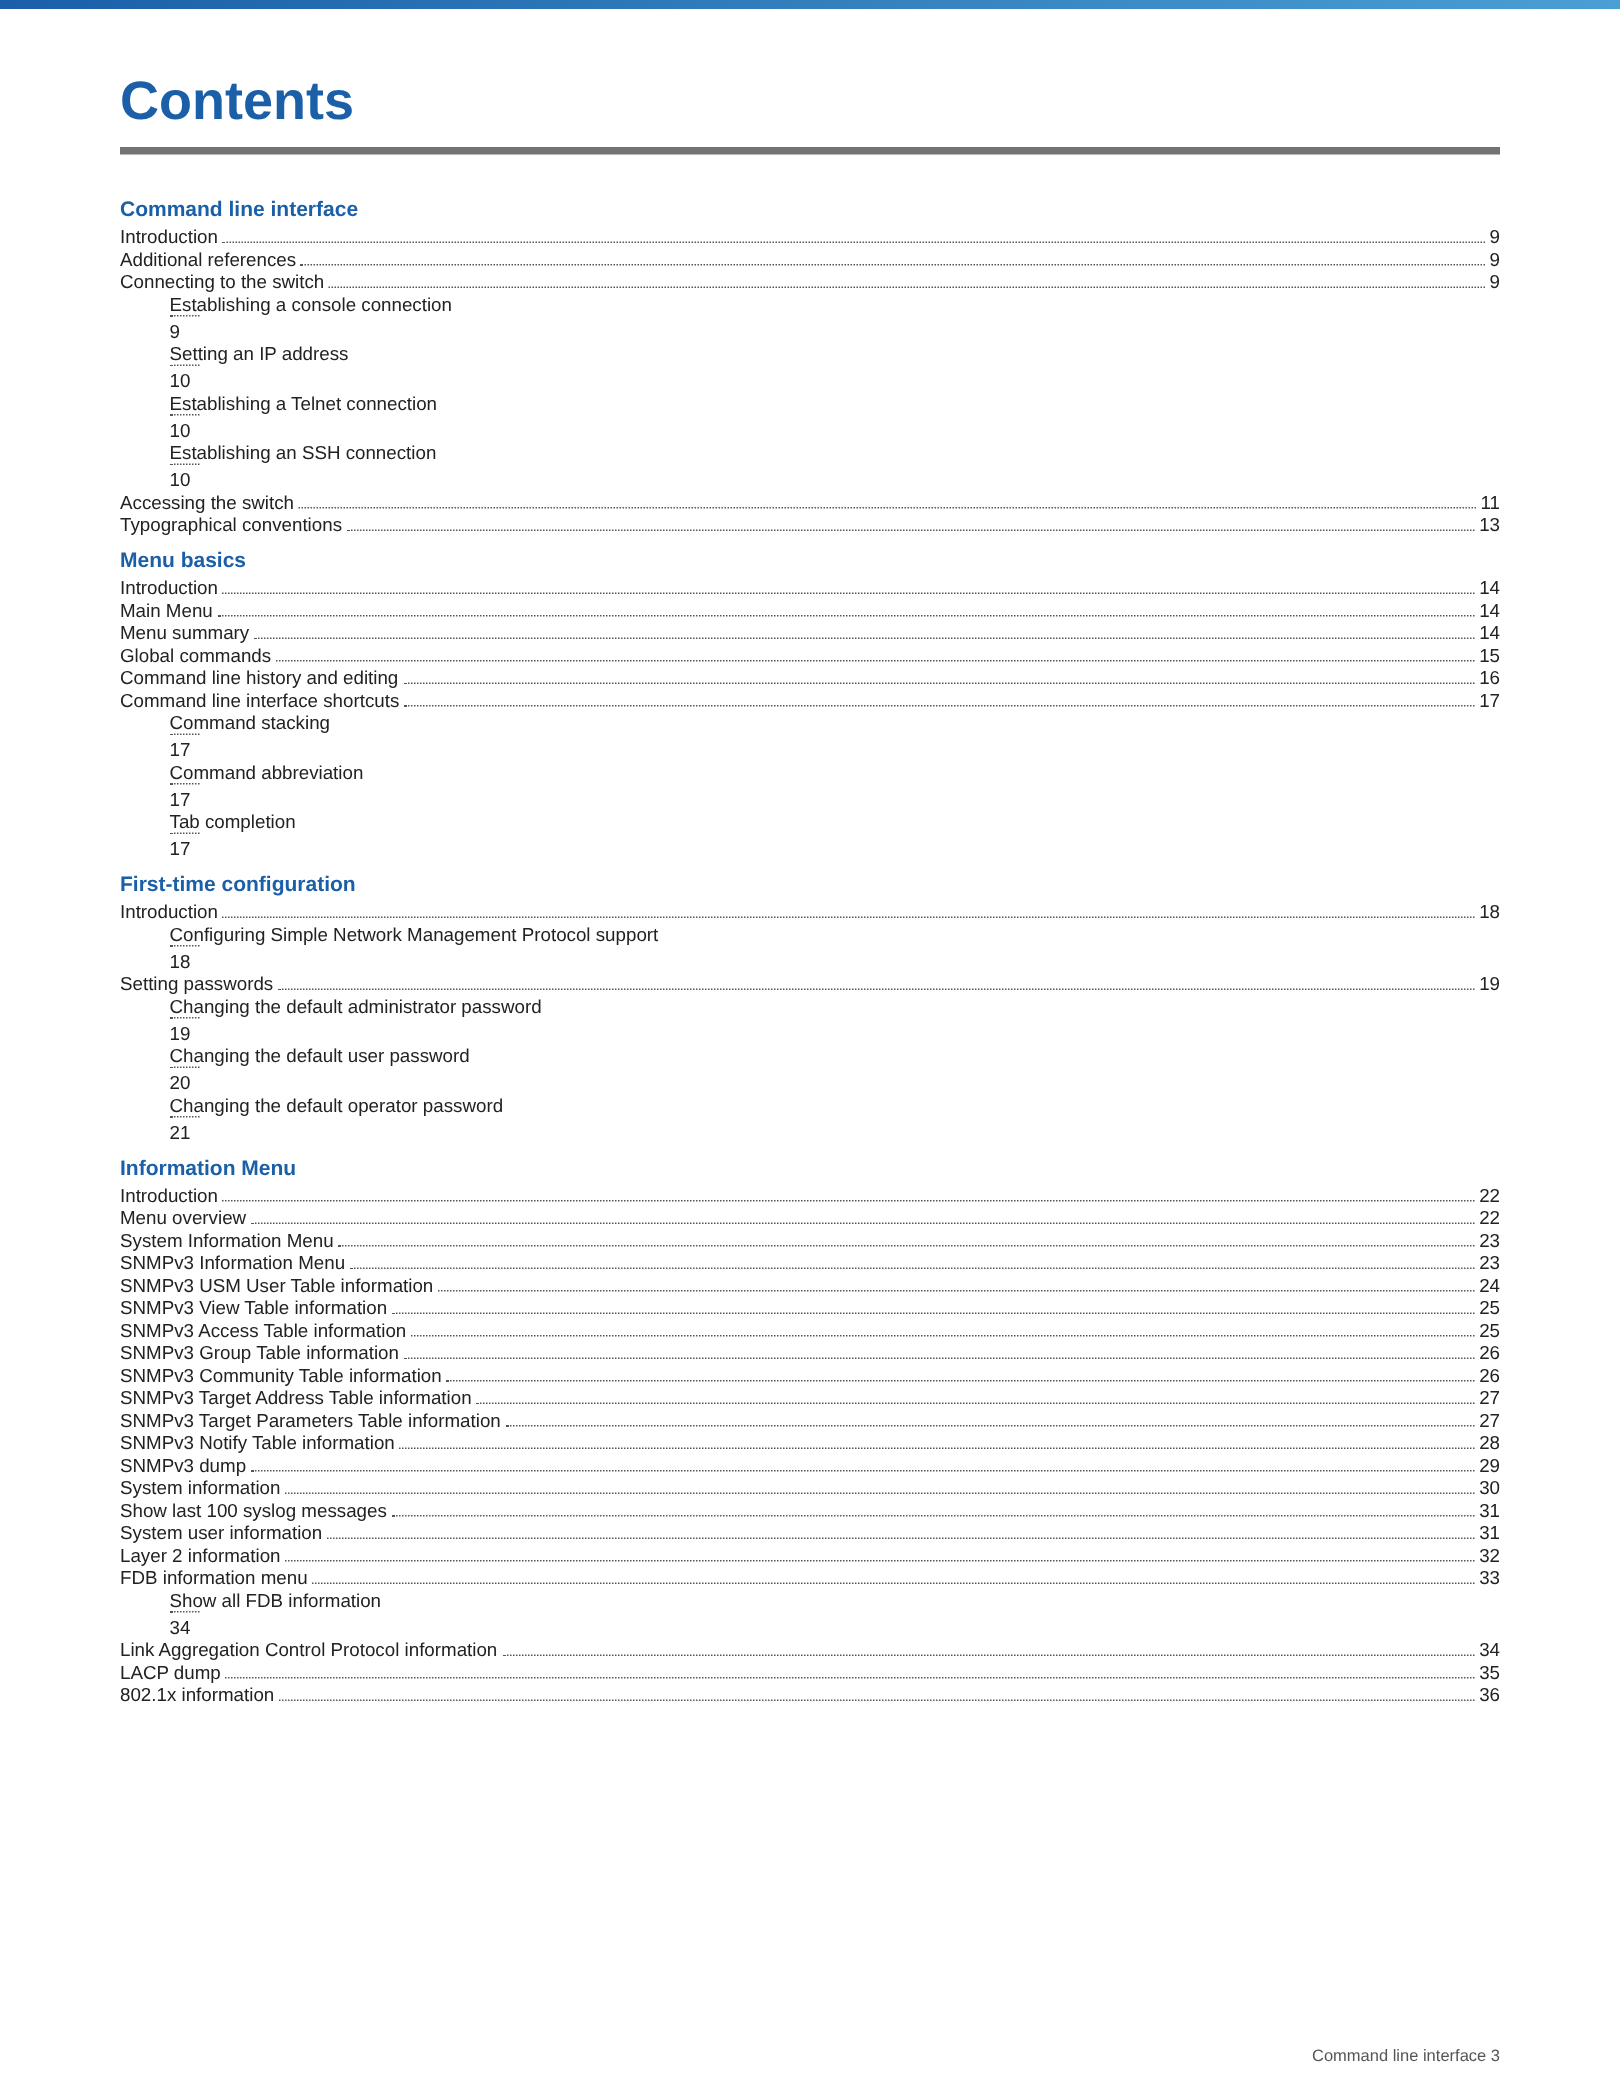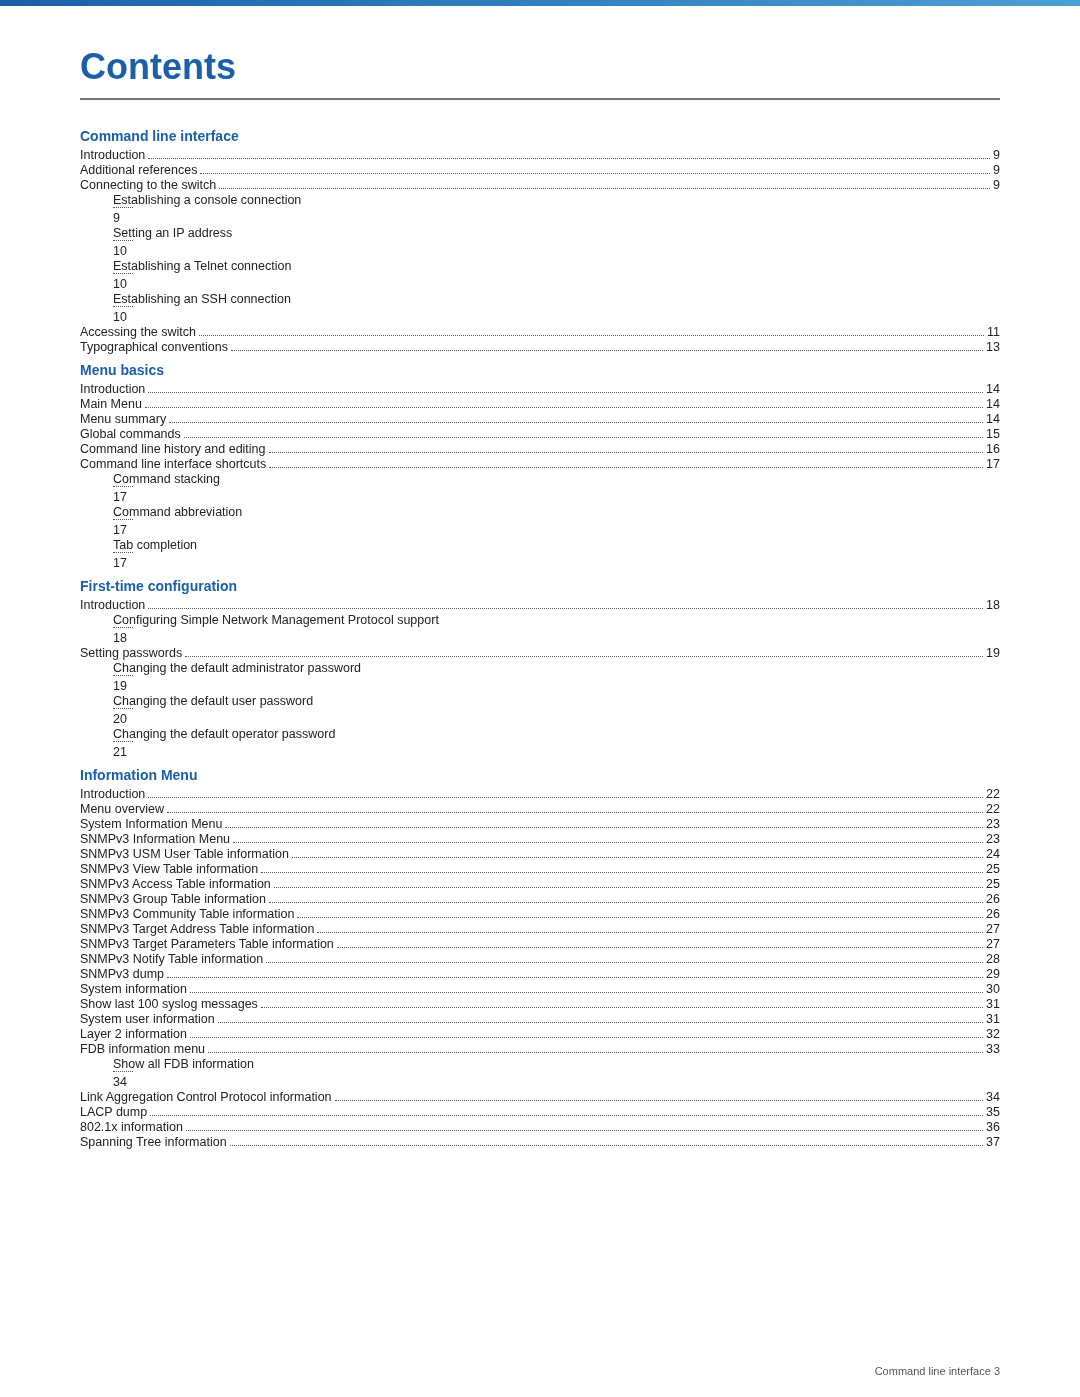--- a/index.html
+++ b/index.html
@@ -18,21 +18,21 @@
       width: 100%;
     }
     .page-content {
       padding: 40px 80px 60px 80px;
     }
     h1.title {
       font-size: 36px;
       font-weight: bold;
       color: #1a5fa8;
       margin-bottom: 28px;
-      border-bottom: 2px solid #737373;
+      border-bottom: 5px solid #737373;
       padding-bottom: 10px;
     }
     .section-heading {
       color: #1a5fa8;
       font-size: 14px;
       font-weight: bold;
       margin-top: 8px;
       margin-bottom: 4px;
     }
     .toc-entry {
@@ -319,22 +319,17 @@
         <div class="toc-entry level1">
           <span class="toc-label">LACP dump</span>
           <span class="toc-dots"></span>
           <span class="toc-page">35</span>
         </div>
         <div class="toc-entry level1">
           <span class="toc-label">802.1x information</span>
           <span class="toc-dots"></span>
           <span class="toc-page">36</span>
         </div>
-        <div class="toc-entry level1">
-          <span class="toc-label">Spanning Tree information</span>
-          <span class="toc-dots"></span>
-          <span class="toc-page">37</span>
-        </div>
       </div>
     </div>
 </div>
 
 <div class="footer">Command line interface  3</div>
 
 </body></html>

